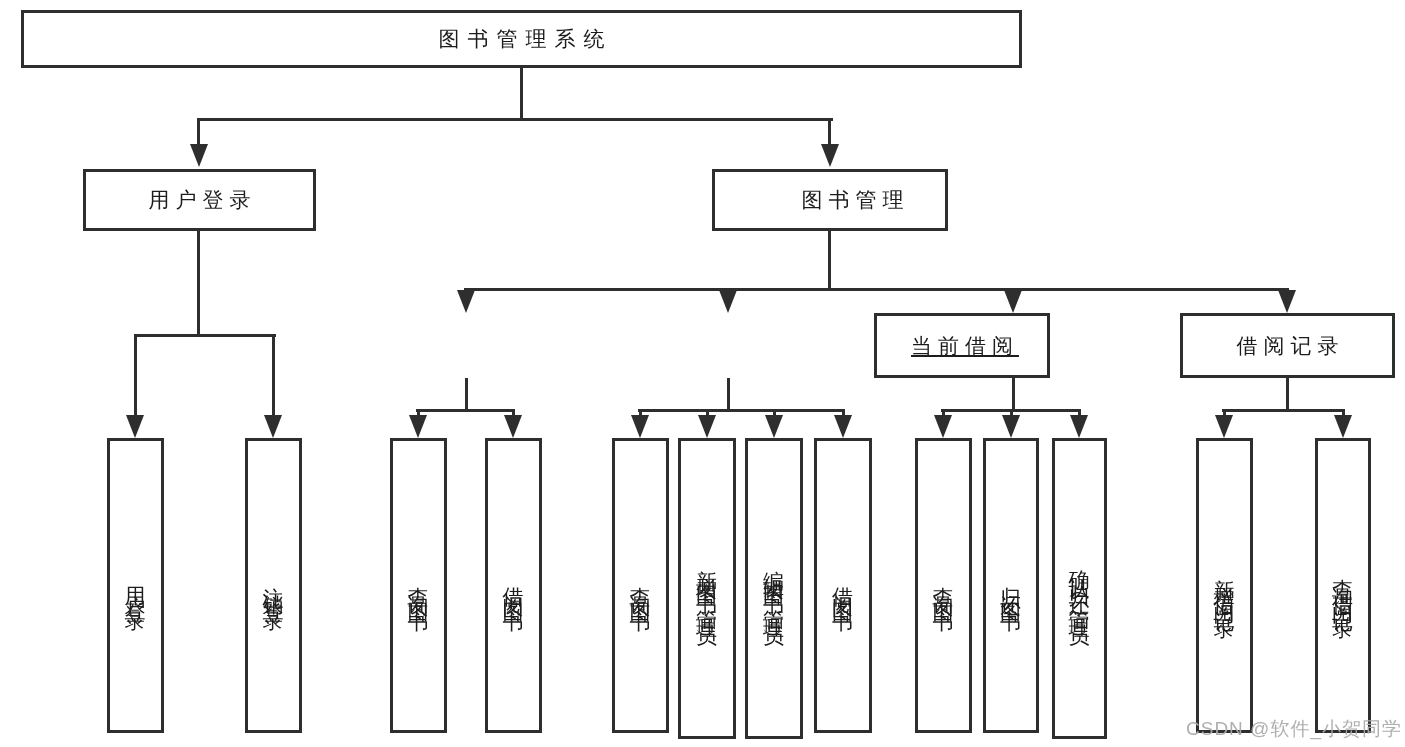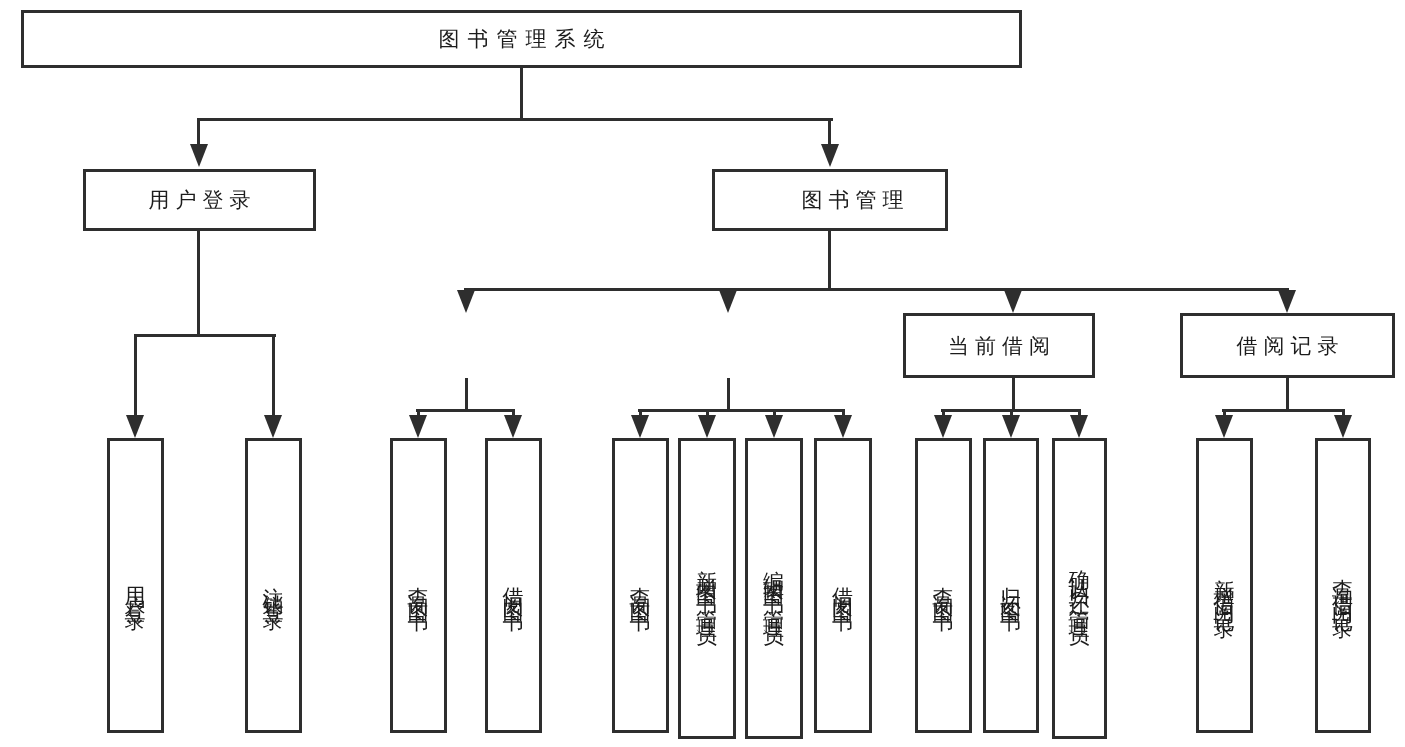--- a/index.html
+++ b/index.html
@@ -90,21 +90,21 @@
   <div class="hline" style="left:464px;top:288px;width:825px;"></div>
   <div class="vline" style="left:465px;top:288px;height:5px;"></div>
   <div class="arrow" style="left:457px;top:290px;"></div>
   <div class="vline" style="left:727px;top:288px;height:5px;"></div>
   <div class="arrow" style="left:719px;top:290px;"></div>
   <div class="vline" style="left:1012px;top:288px;height:5px;"></div>
   <div class="arrow" style="left:1004px;top:290px;"></div>
   <div class="vline" style="left:1286px;top:288px;height:5px;"></div>
   <div class="arrow" style="left:1278px;top:290px;"></div>
 
-  <div class="box" style="left:903px;top:313px;width:192px;height:65px;">
+  <div class="box" style="left:874px;top:313px;width:176px;height:65px;text-decoration:underline;">
     <span class="hlabel">当前借阅</span>
   </div>
   <div class="box" style="left:1180px;top:313px;width:215px;height:65px;">
     <span class="hlabel">借阅记录</span>
   </div>
 
   <div class="vline" style="left:465px;top:378px;height:34px;"></div>
   <div class="hline" style="left:416px;top:409px;width:99px;"></div>
   <div class="vline" style="left:417px;top:409px;height:7px;"></div>
   <div class="arrow" style="left:409px;top:415px;"></div>
@@ -175,14 +175,15 @@
     <span class="vlabel">确认归还（管理员）</span>
   </div>
 
   <div class="box" style="left:1196px;top:438px;width:57px;height:295px;">
     <span class="vlabel">新增借阅记录</span>
   </div>
   <div class="box" style="left:1315px;top:438px;width:56px;height:295px;">
     <span class="vlabel">查询借阅记录</span>
   </div>
 
+  <div id="watermark">CSDN @软件_小贺同学</div>
 
 </div>
 
 </body></html>

